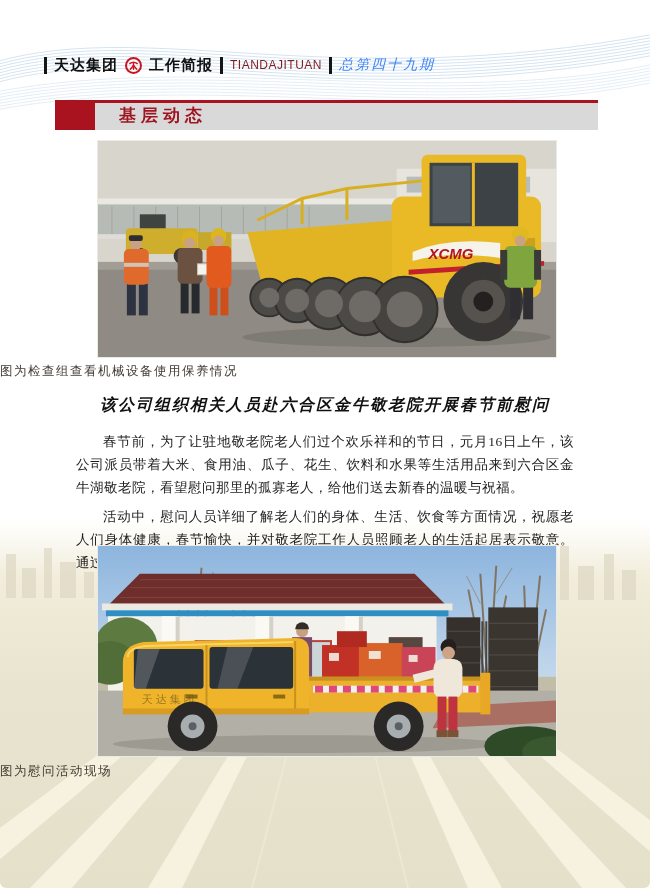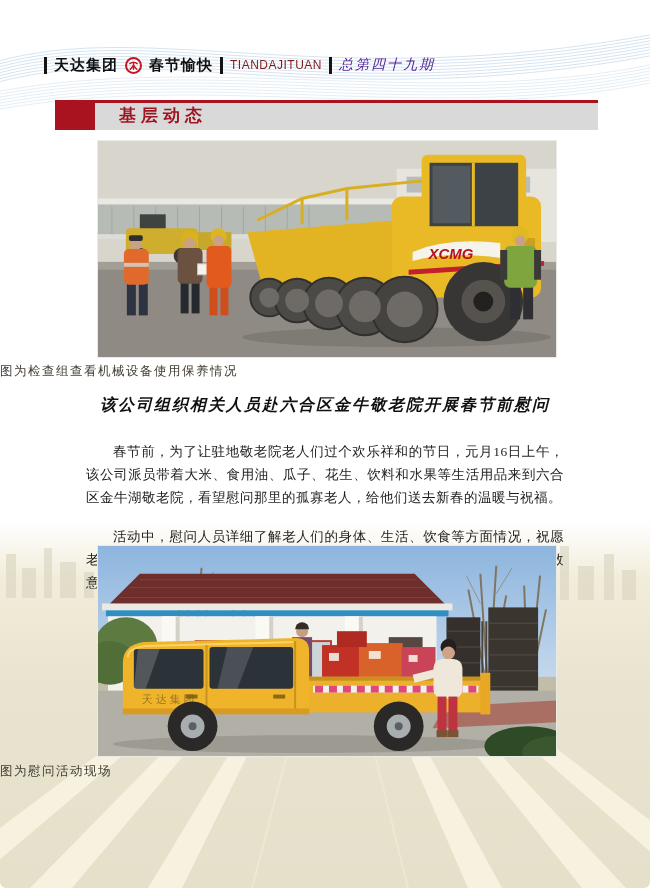--- a/index.html
+++ b/index.html
@@ -18,21 +18,21 @@
   .road { position:absolute; left:0; top:520px; width:650px; height:368px; }
 
   
   .masthead {
     position:absolute; left:44px; top:53px; height:24px;
     display:flex; align-items:center; gap:7px; white-space:nowrap;
   }
   .masthead .sep { width:3px; height:17px; background:#141414; }
   .masthead .cn { font-weight:bold; font-size:15px; color:#111; letter-spacing:1px; }
   .masthead .en { font-family:"Liberation Sans","DejaVu Sans",sans-serif; font-weight:normal; font-size:12px; color:#7f1d1d; letter-spacing:0.5px; }
-  .masthead .issue { font-size:14px; color:#4c1d95; letter-spacing:2px; font-style:italic; }
+  .masthead .issue { font-size:14px; color:#3b82f6; letter-spacing:2px; font-style:italic; }
   .logo-ring {
     width:17px; height:17px; border-radius:50%;
     border:2px solid #cc1420; box-sizing:border-box;
     display:flex; align-items:center; justify-content:center;
   }
 
   
   .banner { position:absolute; left:55px; top:100px; width:543px; height:20px; }
   .banner .topline { position:absolute; left:0; top:0; width:100%; height:3px; background:#a9131f; }
   .banner .gray { position:absolute; left:40px; top:3px; right:0; height:27px; background:#d9d9d9; }
@@ -56,21 +56,21 @@
   #caption-truck { top:763px; }
 
   .headline {
     position:absolute; left:60px; top:395px; width:530px; text-align:center;
     font-size:16px; font-weight:bold; color:#101010; letter-spacing:2px;font-style:italic;
   }
   .article-body {
     position:absolute; left:70px; top:424px; width:510px;
     font-size:13.5px; line-height:23px; color:#1d1d1d; text-align:justify;
   }
-  .article-body p { margin:16px; text-indent:2em; letter-spacing:0.5px; }
+  .article-body p { margin:6px; text-indent:2em; letter-spacing:0.5px; }
 </style>
 </head>
 <body>
 
 <div class="page">
 
   <svg class="waves" viewBox="0 0 650 95" aria-hidden="true">
     <defs>
       <path id="w1" d="M-5,40 C150,-4 330,72 655,12" fill="none"></path>
       <path id="w2" d="M-5,70 C210,30 430,88 655,42" fill="none"></path>
@@ -139,21 +139,21 @@
     <span class="logo-ring">
       <svg width="11" height="11" viewBox="0 0 12 12">
         <g stroke="#cc1420" stroke-width="1.6" fill="none" stroke-linecap="round">
           <path d="M2,4 Q6,1 10,4"></path>
           <path d="M6,3 L6,10"></path>
           <path d="M6,6 L2.5,10"></path>
           <path d="M6,6 L9.5,10"></path>
         </g>
       </svg>
     </span>
-    <span class="cn">春节愉快</span>
+    <span class="cn">工作简报</span>
     <span class="sep"></span>
     <span class="en">TIANDAJITUAN</span>
     <span class="sep"></span>
     <span class="issue">总第四十九期</span>
   </div>
 
   <div class="banner">
     <div class="topline"></div>
     <div class="gray"></div>
     <div class="block"></div>

